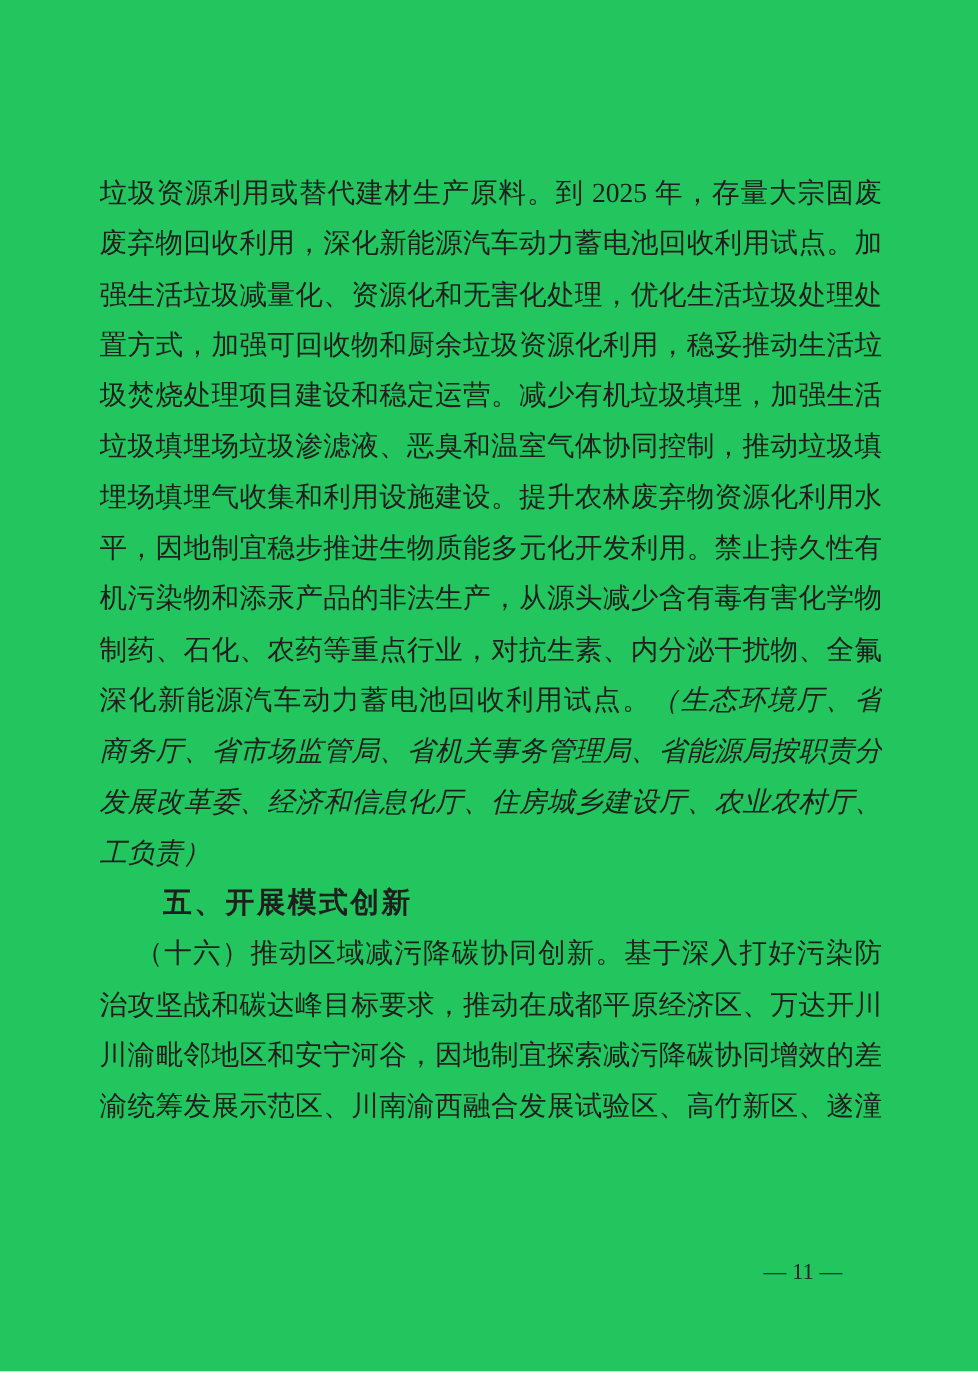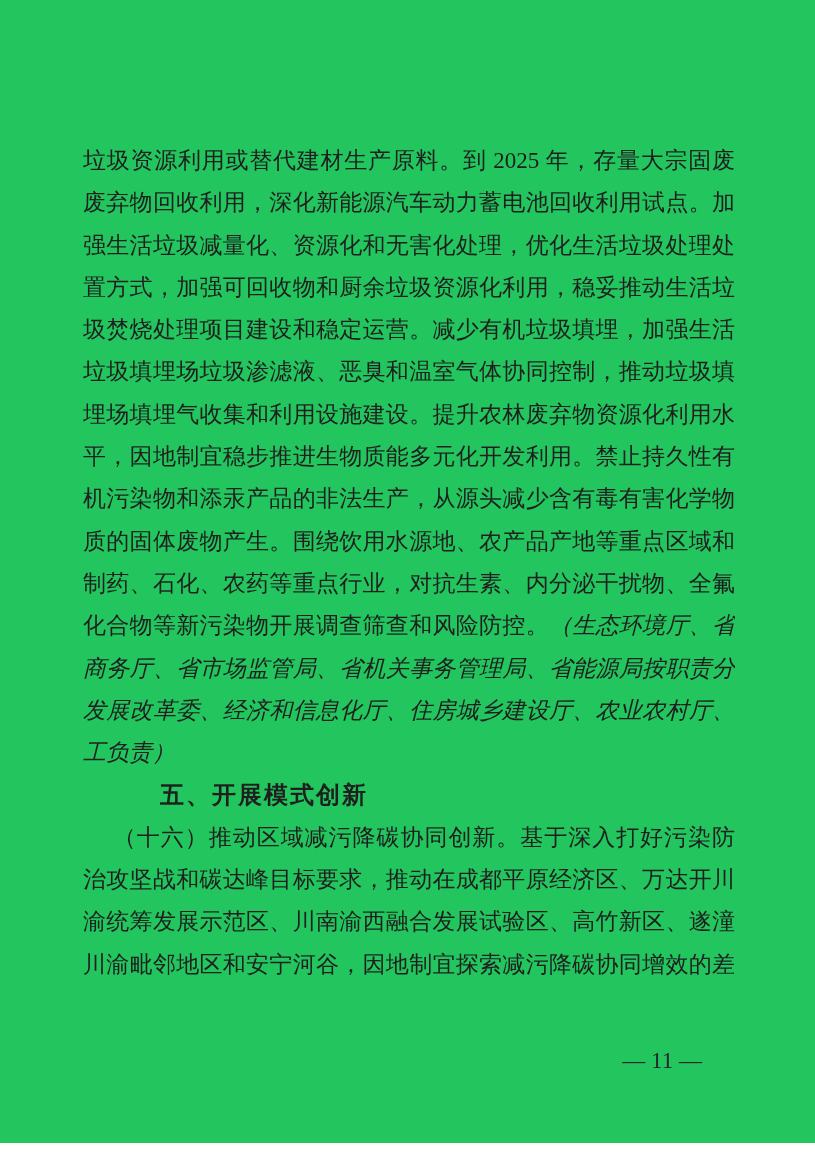--- a/index.html
+++ b/index.html
@@ -46,52 +46,50 @@
   
   .seg-bold {
     font-weight: normal;
   }
   
   .seg-heading {
     font-family: "Liberation Sans", "DejaVu Sans", sans-serif;
     font-weight: bold;
     font-size: 24px;
     letter-spacing: 2px;
-    margin-left: 24px;
   }
   .page-number {
     position: absolute;
     top: 1048px;
     right: 113px;
-    font-size: 23px;
+    font-size: 19px;
     line-height: 26px;
     color: #23272b;
     white-space: nowrap;
   }
 </style>
 </head>
 <body>
 
 <div class="page">
   <div class="text-block" id="doc-body">
       <div class="line justify"><span class="seg-normal">垃圾资源利用或替代建材生产原料。到 2025 年，存量大宗固废</span></div>
       <div class="line justify"><span class="seg-normal">废弃物回收利用，深化新能源汽车动力蓄电池回收利用试点。加</span></div>
       <div class="line justify"><span class="seg-normal">强生活垃圾减量化、资源化和无害化处理，优化生活垃圾处理处</span></div>
       <div class="line justify"><span class="seg-normal">置方式，加强可回收物和厨余垃圾资源化利用，稳妥推动生活垃</span></div>
       <div class="line justify"><span class="seg-normal">圾焚烧处理项目建设和稳定运营。减少有机垃圾填埋，加强生活</span></div>
       <div class="line justify"><span class="seg-normal">垃圾填埋场垃圾渗滤液、恶臭和温室气体协同控制，推动垃圾填</span></div>
       <div class="line justify"><span class="seg-normal">埋场填埋气收集和利用设施建设。提升农林废弃物资源化利用水</span></div>
       <div class="line justify"><span class="seg-normal">平，因地制宜稳步推进生物质能多元化开发利用。禁止持久性有</span></div>
       <div class="line justify"><span class="seg-normal">机污染物和添汞产品的非法生产，从源头减少含有毒有害化学物</span></div>
-      <div class="line justify"><span class="seg-normal">质的固体废物产生。围绕饮用水源地、农产品产地等重点区域和</span></div>
       <div class="line justify"><span class="seg-normal">制药、石化、农药等重点行业，对抗生素、内分泌干扰物、全氟</span></div>
-      <div class="line justify"><span class="seg-normal">化合物等新污染物开展调查筛查和风险防控。</span><span class="seg-kaiti">（生态环境厅、省</span></div>
+      <div class="line justify"><span class="seg-normal">深化新能源汽车动力蓄电池回收利用试点。</span><span class="seg-kaiti">（生态环境厅、省</span></div>
       <div class="line justify"><span class="seg-kaiti">商务厅、省市场监管局、省机关事务管理局、省能源局按职责分</span></div>
       <div class="line justify"><span class="seg-kaiti">发展改革委、经济和信息化厅、住房城乡建设厅、农业农村厅、</span></div>
       <div class="line"><span class="seg-kaiti">工负责）</span></div>
       <div class="line" style="text-indent: 2.3em;"><span class="seg-heading">五、开展模式创新</span></div>
       <div class="line justify" style="text-indent: 1.3em;"><span class="seg-bold">（十六）推动区域减污降碳协同创新</span><span class="seg-normal">。基于深入打好污染防</span></div>
       <div class="line justify"><span class="seg-normal">治攻坚战和碳达峰目标要求，推动在成都平原经济区、万达开川</span></div>
+      <div class="line justify"><span class="seg-normal">川渝毗邻地区和安宁河谷，因地制宜探索减污降碳协同增效的差</span></div>
       <div class="line justify"><span class="seg-normal">渝统筹发展示范区、川南渝西融合发展试验区、高竹新区、遂潼</span></div>
-      <div class="line justify"><span class="seg-normal">川渝毗邻地区和安宁河谷，因地制宜探索减污降碳协同增效的差</span></div>
     </div>
   <div class="page-number">— 11 —</div>
 </div>
 
 </body></html>

